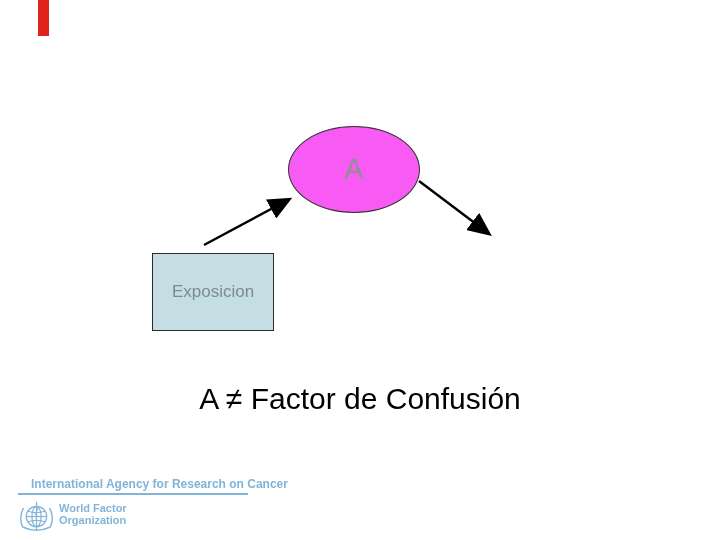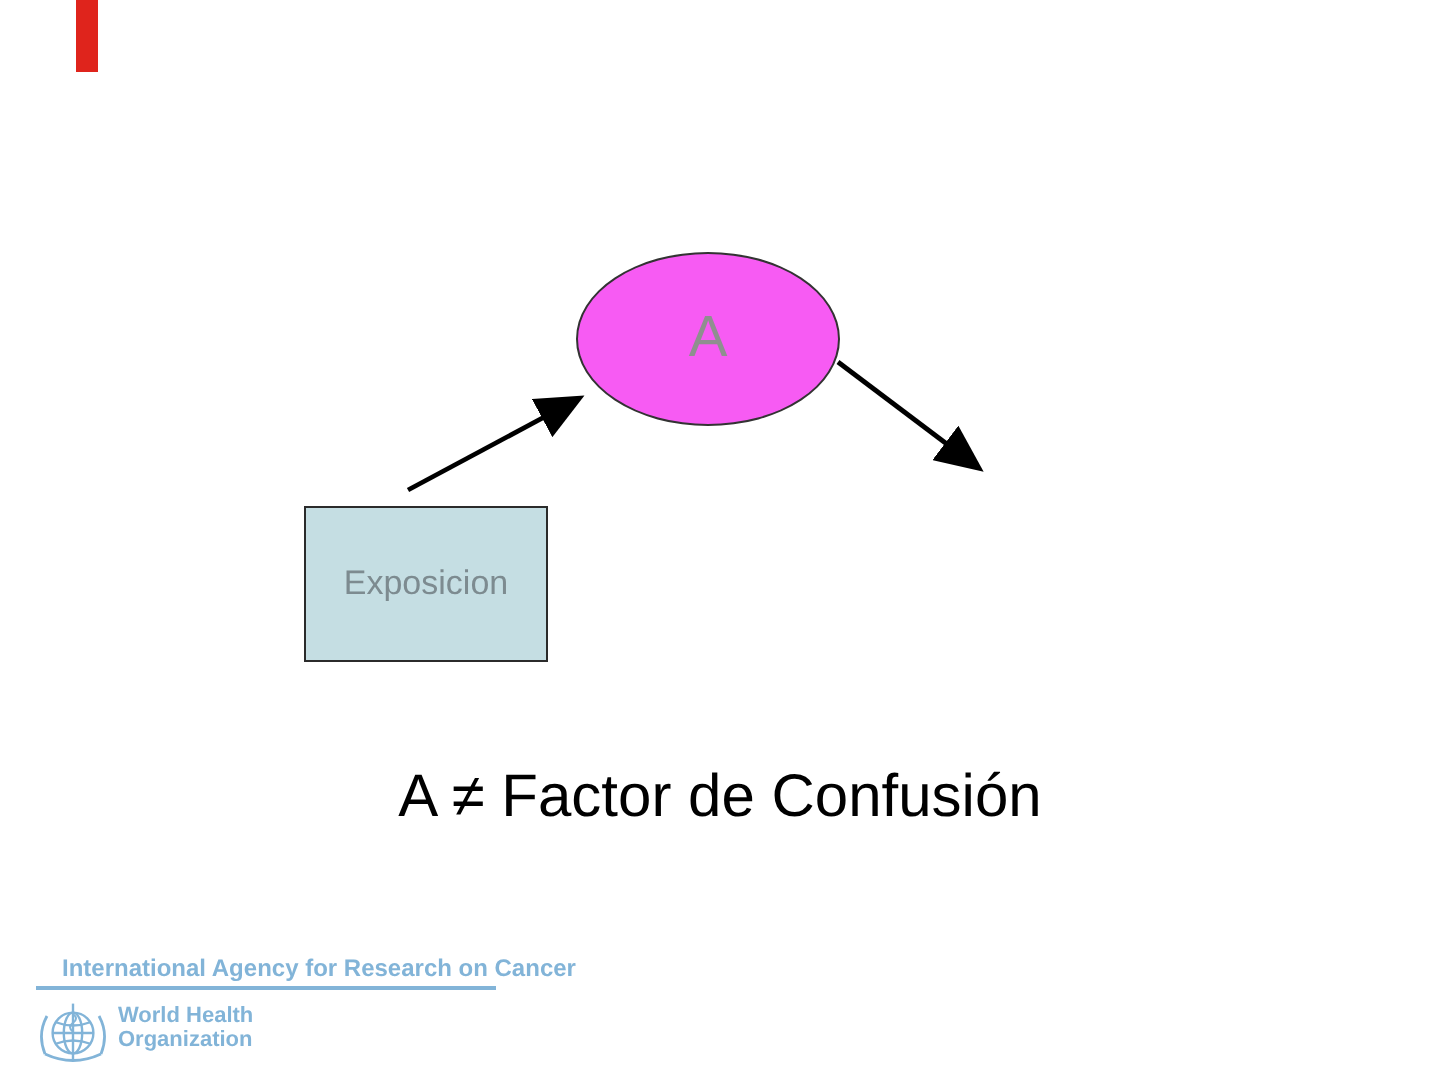--- a/index.html
+++ b/index.html
@@ -77,18 +77,18 @@
       <path d="M10.5,10 Q19.5,13.5 28.5,10"></path>
       <path d="M10.5,21 Q19.5,17.5 28.5,21"></path>
       <line x1="19.5" y1="0.8" x2="19.5" y2="29"></line>
       <path d="M19.5,6 q3,2.2 0,4.4 q-3,2.2 0,4.4" stroke-width="1"></path>
       <path d="M5.5,26 Q1.5,16 6.5,7" stroke-width="1.4"></path>
       <path d="M33.5,26 Q37.5,16 32.5,7" stroke-width="1.4"></path>
       <path d="M5.5,26 Q19.5,32.5 33.5,26" stroke-width="1.4"></path>
     </svg>
 
     <div class="who-text">
-      <div>World Health</div>
+      <div>World Factor</div>
       <div>Organization</div>
     </div>
   </div>
 
 </div>
 
 </body></html>

